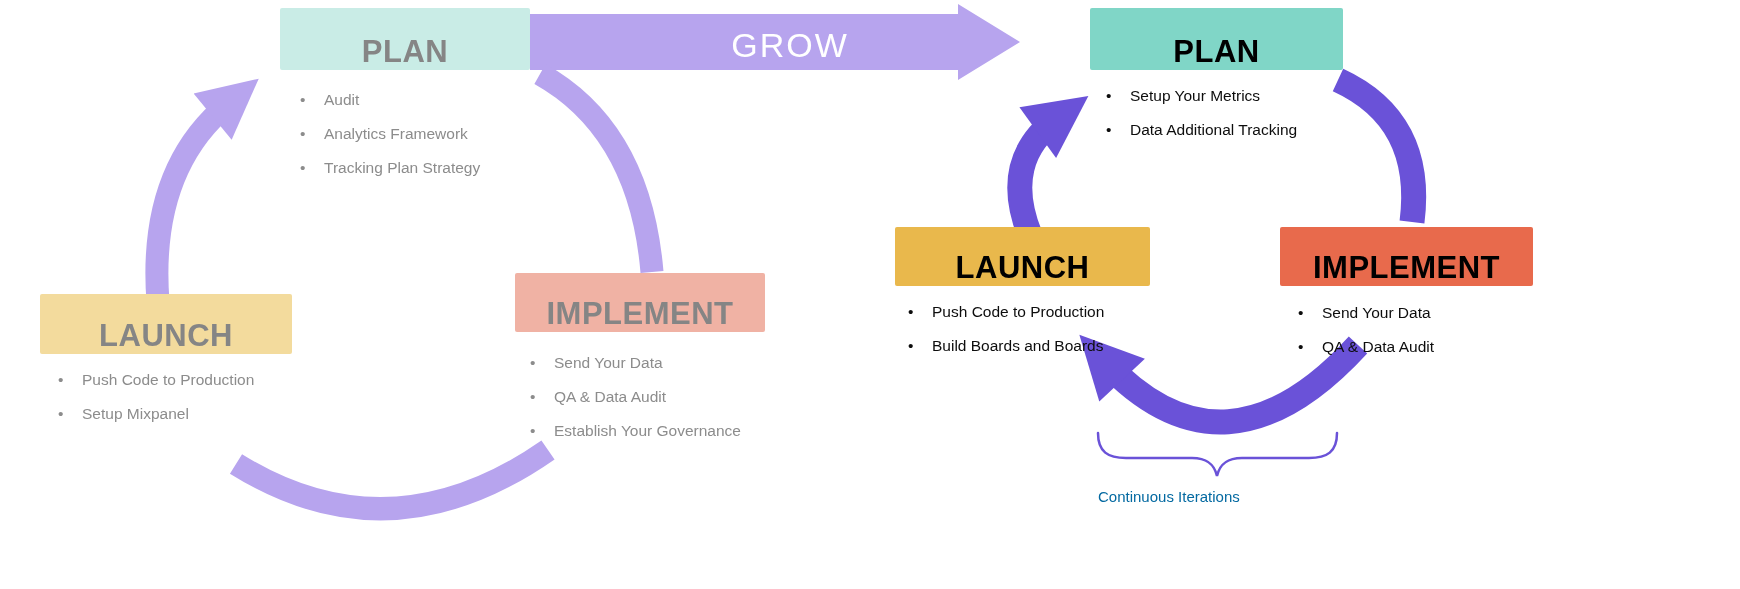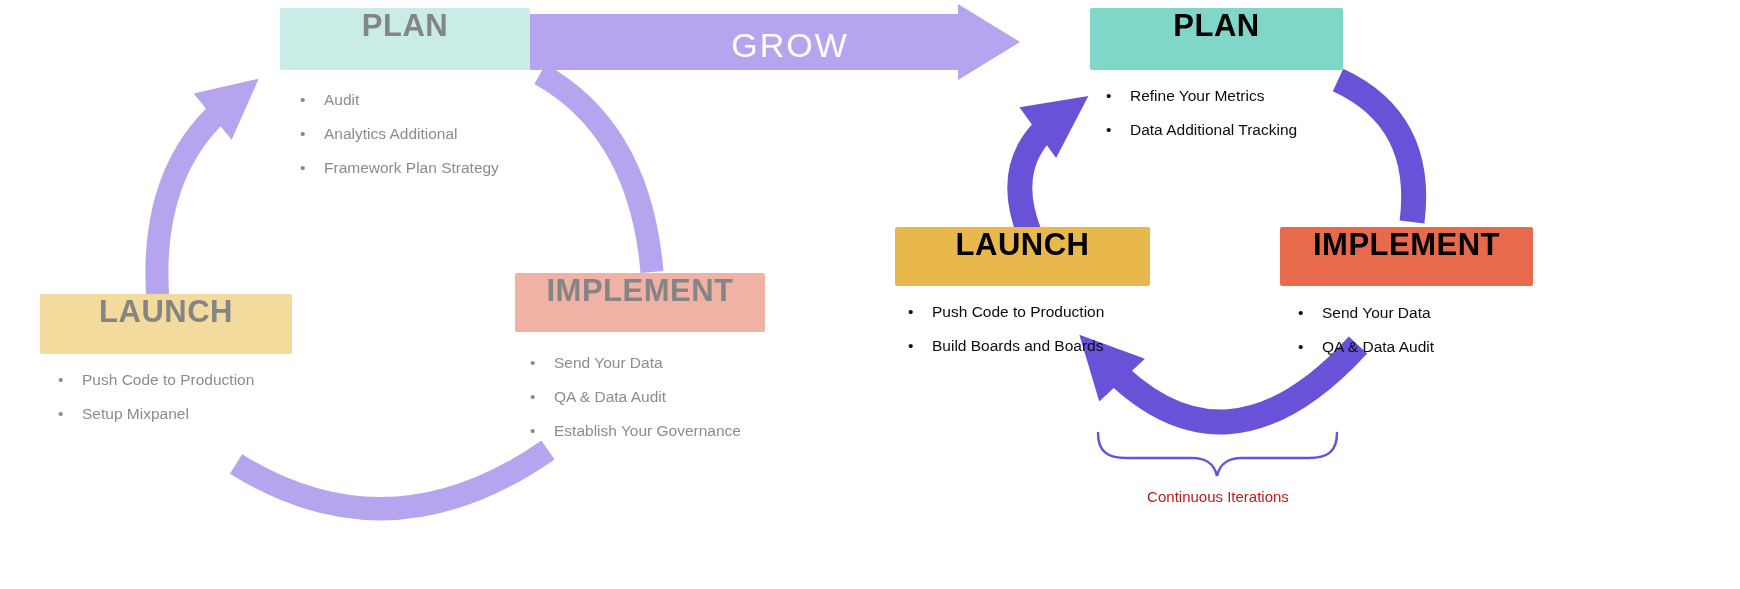--- a/index.html
+++ b/index.html
@@ -9,21 +9,21 @@
   }
   .arcs { position: absolute; left: 0; top: 0; z-index: 0; }
 
   .grow-label {
     position: absolute; left: 560px; top: 14px; width: 460px; height: 63px; z-index: 1;
     display: flex; align-items: center; justify-content: center;
     font-size: 34px; font-weight: 400; letter-spacing: 2px;
   }
 
   .stage-box {
-    position: absolute; z-index: 2; display: flex; align-items: flex-start; justify-content: center;
+    position: absolute; z-index: 2; display: flex; align-items: flex-end; justify-content: center;
     border-radius: 2px;
   }
   .stage-label { font-weight: 700; font-size: 31px; letter-spacing: .5px; }
 
   .box-l-plan      { left: 280px;  top: 8px;   width: 250px; height: 62px; }
   .box-l-implement { left: 515px;  top: 273px; width: 250px; height: 59px; }
   .box-l-launch    { left: 40px;   top: 294px; width: 252px; height: 60px; }
   .box-r-plan      { left: 1090px; top: 8px;   width: 253px; height: 62px; }
   .box-r-launch    { left: 895px;  top: 227px; width: 255px; height: 59px; }
   .box-r-implement { left: 1280px; top: 227px; width: 253px; height: 59px; }
@@ -34,21 +34,21 @@
 
   .bl-plan      { left: 300px;  top: 90px;  }
   .bl-implement { left: 530px;  top: 353px; }
   .bl-launch    { left: 58px;   top: 370px; }
   .br-plan      { left: 1106px; top: 86px;  }
   .br-launch    { left: 908px;  top: 302px; }
   .br-implement { left: 1298px; top: 303px; }
 
   .caption {
     position: absolute; left: 1098px; top: 488px; width: 240px; z-index: 2;
-    text-align: center; font-size: 15px; color: #b91c1c;
+    font-size: 15px; color: #0369a1;
   }
 </style>
 </head>
 <body>
 
 <div class="canvas">
 
   <svg class="arcs" width="1740" height="589" viewBox="0 0 1740 589">
     <defs>
       <marker id="headL" viewBox="0 0 3 3" refX="1.0" refY="1.5" markerWidth="2.7" markerHeight="2.6" orient="auto">
@@ -77,25 +77,25 @@
   <div class="stage-box box-l-plan" style="background: rgb(201, 236, 230);">
     <span class="stage-label" style="color: rgb(133, 133, 133);">PLAN</span>
   </div>
   <div class="bullets bl-plan" style="color: rgb(140, 140, 140);">
     <div class="bullet">
       <span class="dot">•</span>
       <span>Audit</span>
     </div>
     <div class="bullet">
       <span class="dot">•</span>
-      <span>Analytics Additional</span>
+      <span>Analytics Framework</span>
     </div>
     <div class="bullet">
       <span class="dot">•</span>
-      <span>Framework Plan Strategy</span>
+      <span>Tracking Plan Strategy</span>
     </div>
   </div>
 
   <div class="stage-box box-l-implement" style="background: rgb(240, 178, 164);">
     <span class="stage-label" style="color: rgb(133, 133, 133);">IMPLEMENT</span>
   </div>
   <div class="bullets bl-implement" style="color: rgb(140, 140, 140);">
     <div class="bullet">
       <span class="dot">•</span>
       <span>Send Your Data</span>
@@ -123,21 +123,21 @@
       <span>Setup Mixpanel</span>
     </div>
   </div>
 
   <div class="stage-box box-r-plan" style="background: rgb(128, 214, 199);">
     <span class="stage-label" style="color: rgb(0, 0, 0);">PLAN</span>
   </div>
   <div class="bullets br-plan" style="color: rgb(13, 13, 13);">
     <div class="bullet">
       <span class="dot">•</span>
-      <span>Refine Your Metrics</span>
+      <span>Setup Your Metrics</span>
     </div>
     <div class="bullet">
       <span class="dot">•</span>
       <span>Data Additional Tracking</span>
     </div>
   </div>
 
   <div class="stage-box box-r-launch" style="background: rgb(233, 184, 76);">
     <span class="stage-label" style="color: rgb(0, 0, 0);">LAUNCH</span>
   </div>

